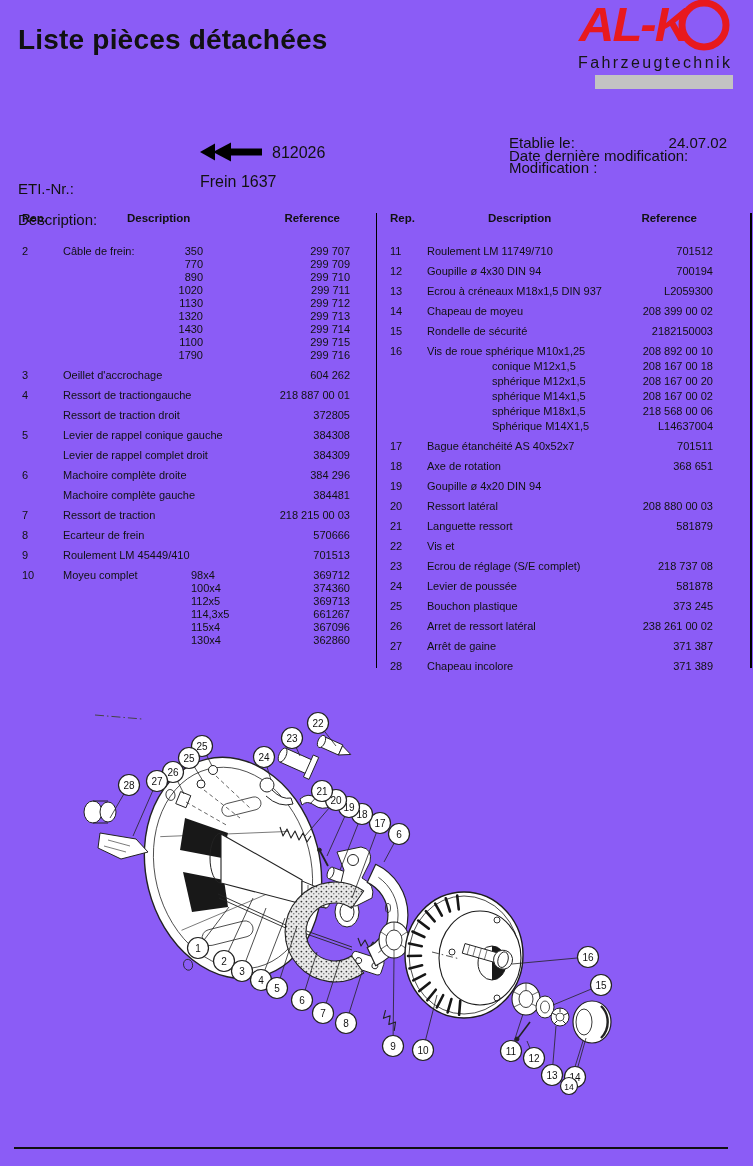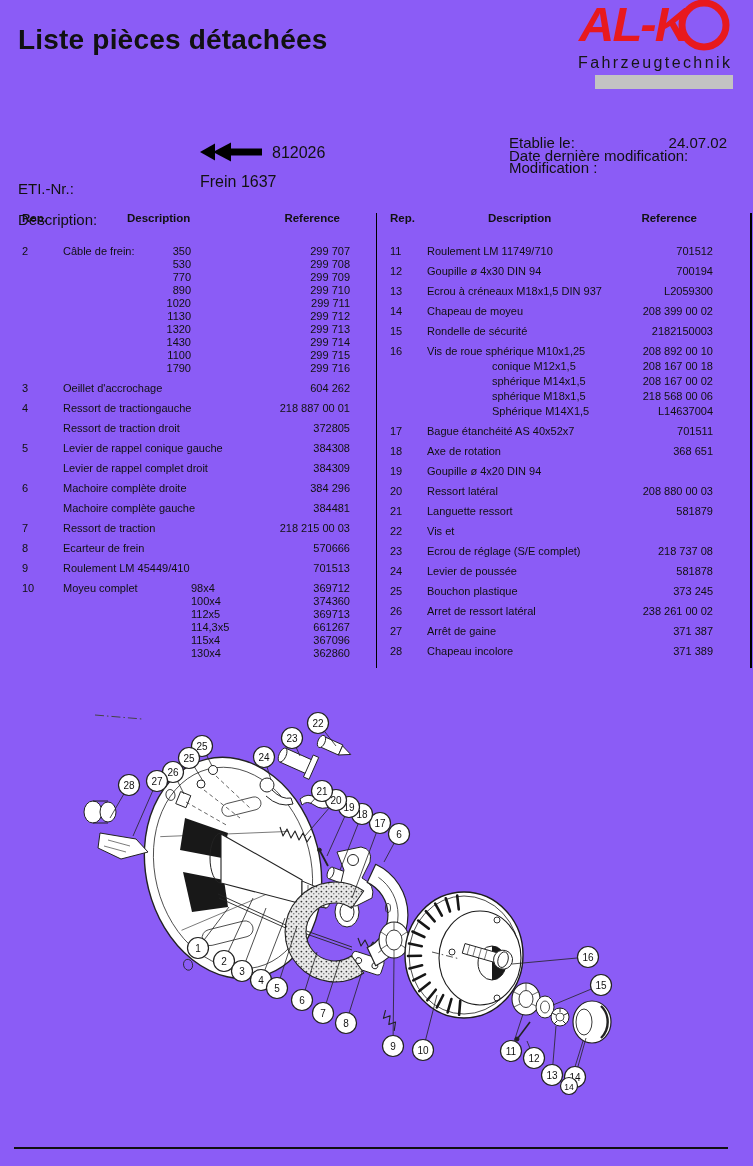--- a/index.html
+++ b/index.html
@@ -24,21 +24,21 @@
   #tR .h-rep{left:2px;} #tR .h-desc{left:100px;} #tR .h-ref{right:16px;}
   .prow{position:relative;height:13px;font-size:11px;line-height:13px;}
   .prow.g{margin-top:7px;}
   .prow.ind2{margin-top:2px;}
   .prow span{position:absolute;white-space:nowrap;}
   .c-rep{left:4px;width:32px;}
   #tR .c-rep{left:2px;}
   .c-desc{left:45px;}
   #tR .c-desc{left:39px;}
   #tR .c-desc.ind{left:104px;}
-  .c-sub{left:110px;width:63px;}
+  .c-sub{left:110px;width:75px;}
   .c-sub.sa-r{text-align:right;}
   .c-sub.sa-l{text-align:left;padding-left:63px;}
   .c-ref{right:0;width:150px;text-align:right;}
   #vdivider{left:376px;top:213px;width:1px;height:455px;background:#000;}
   #vright{left:750px;top:213px;width:2px;height:455px;background:#000;}
   
   #footer-rule{left:14px;top:1147px;width:714px;height:2px;background:#111;}
   .foot{top:1200px;font-size:12px;font-weight:bold;white-space:pre;}
   #footer-left{left:20px;}
   #footer-right{right:26px;}
@@ -90,24 +90,20 @@
       <span class="h-ref">Reference</span>
     </div>
     <div id="tL-body">
         <div class="prow g">
           <span class="c-rep">2</span>
           <span class="c-desc">Câble de frein:</span>
           <span class="c-sub sa-r">350</span>
           <span class="c-ref">299 707</span>
         </div>
         <div class="prow">
-          <span class="c-sub sa-r">530</span>
-          <span class="c-ref">299 708</span>
-        </div>
-        <div class="prow">
           <span class="c-sub sa-r">770</span>
           <span class="c-ref">299 709</span>
         </div>
         <div class="prow">
           <span class="c-sub sa-r">890</span>
           <span class="c-ref">299 710</span>
         </div>
         <div class="prow">
           <span class="c-sub sa-r">1020</span>
           <span class="c-ref">299 711</span>
@@ -241,20 +237,24 @@
           <span class="c-ref">2182150003</span>
         </div>
         <div class="prow g">
           <span class="c-rep">16</span>
           <span class="c-desc">Vis de roue sphérique M10x1,25</span>
           <span class="c-ref">208 892 00 10</span>
         </div>
         <div class="prow ind2">
           <span class="c-desc ind">conique M12x1,5</span>
           <span class="c-ref">208 167 00 18</span>
+        </div>
+        <div class="prow ind2">
+          <span class="c-desc ind">sphérique M12x1,5</span>
+          <span class="c-ref">208 167 00 20</span>
         </div>
         <div class="prow ind2">
           <span class="c-desc ind">sphérique M14x1,5</span>
           <span class="c-ref">208 167 00 02</span>
         </div>
         <div class="prow ind2">
           <span class="c-desc ind">sphérique M18x1,5</span>
           <span class="c-ref">218 568 00 06</span>
         </div>
         <div class="prow ind2">

